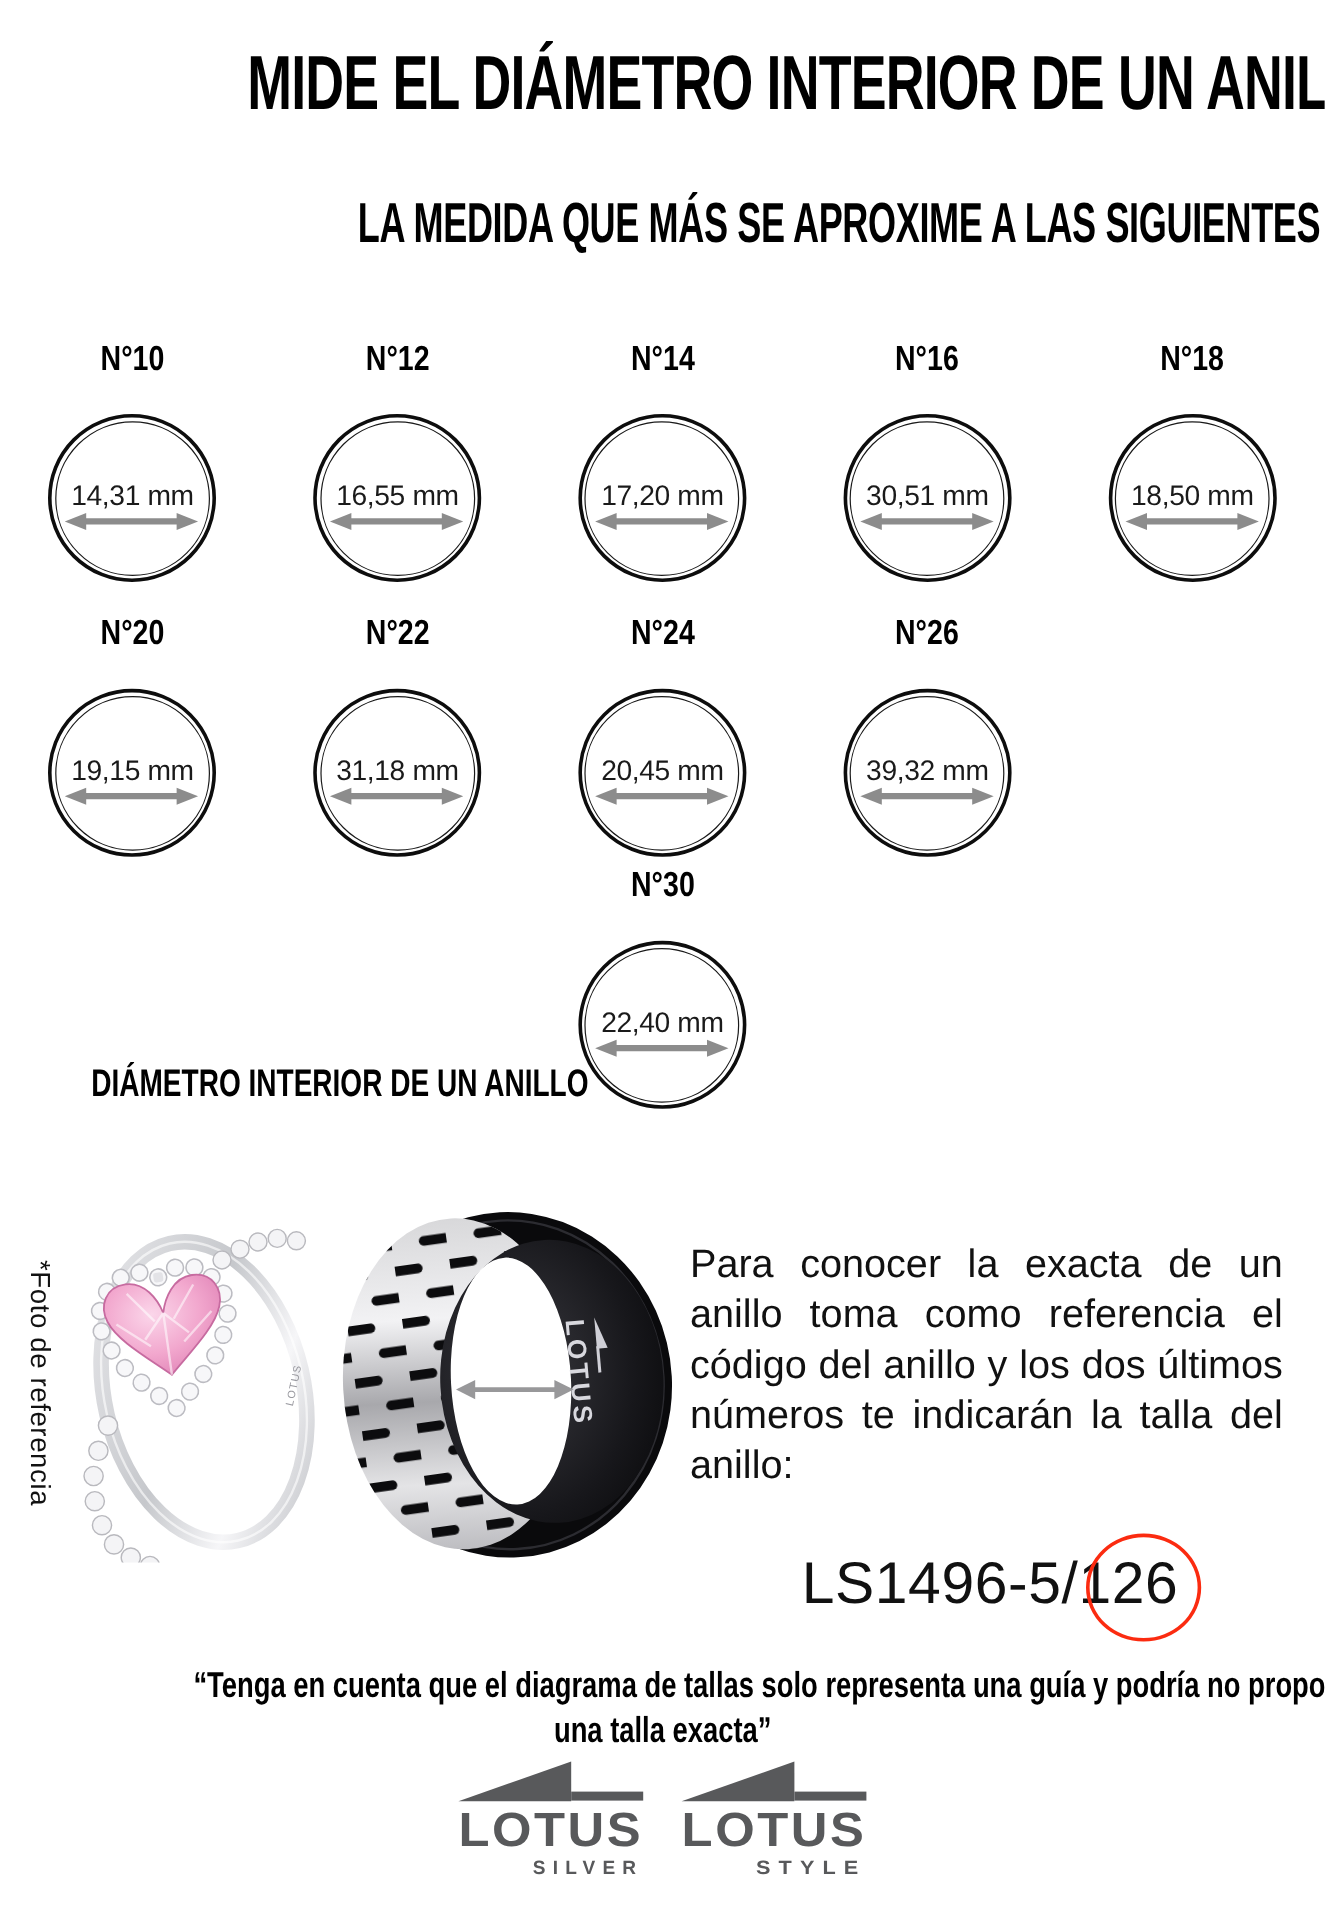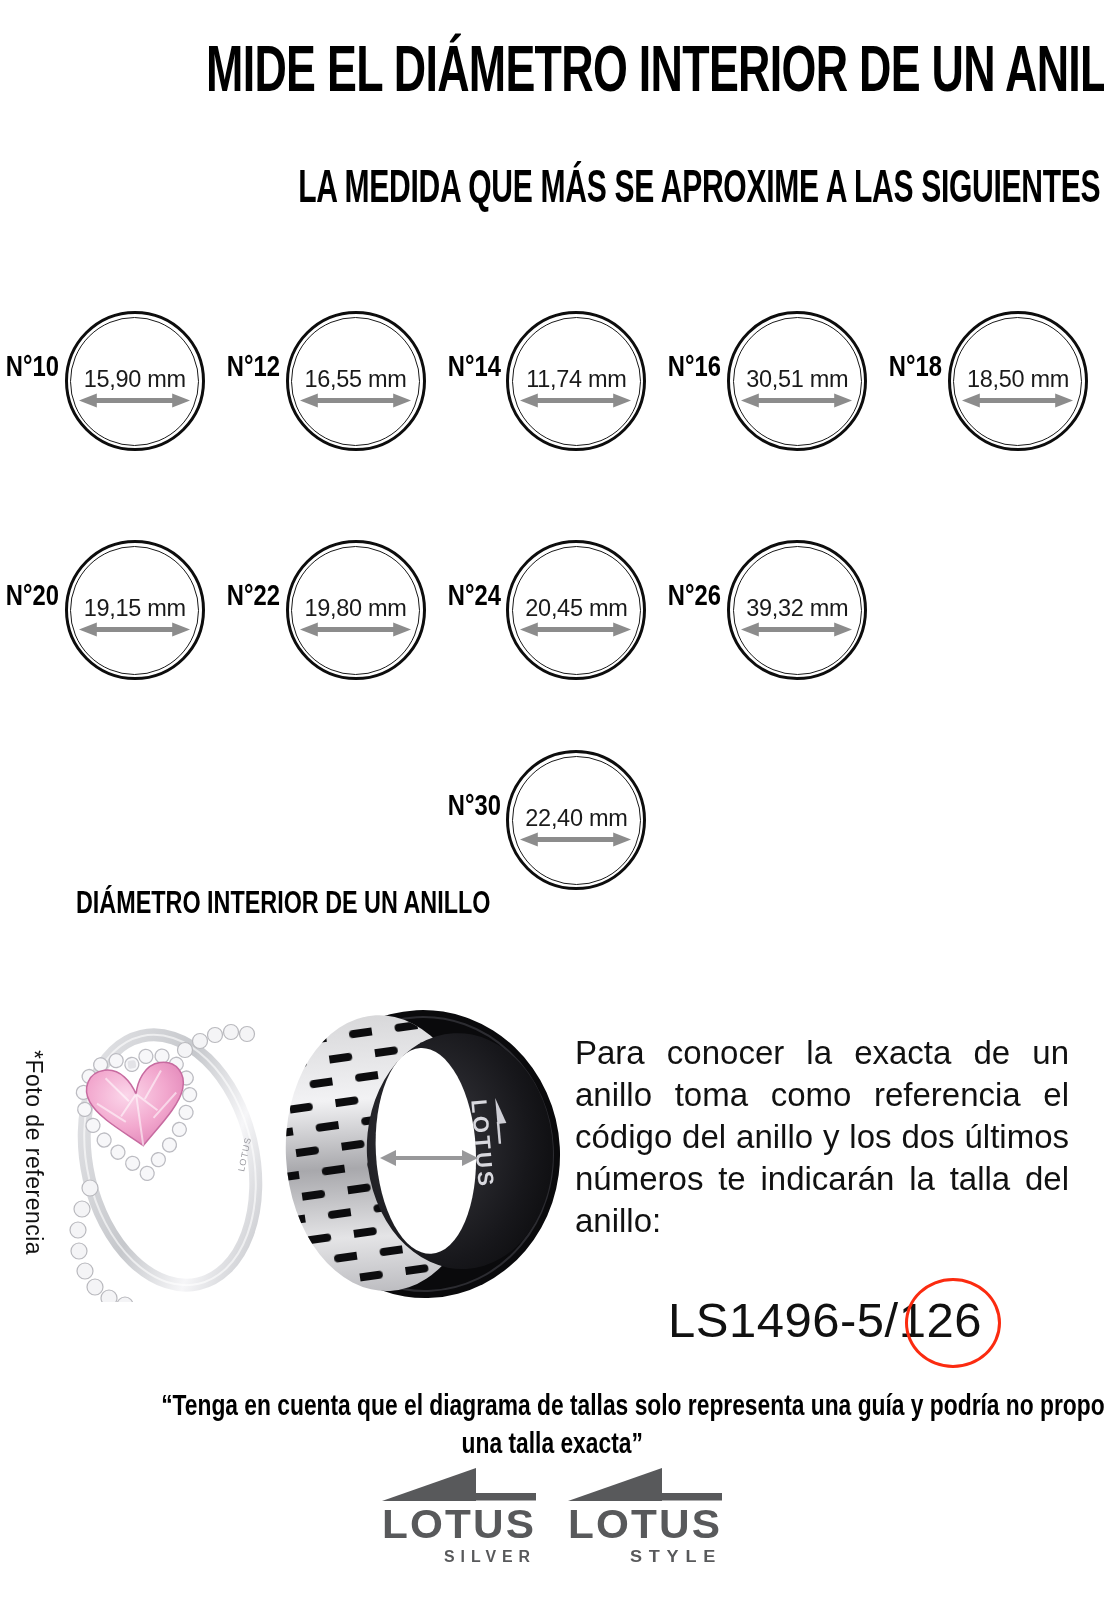--- a/index.html
+++ b/index.html
@@ -13,21 +13,21 @@
   .title-wrap   { position:absolute; top:32px;  left:0; right:0; text-align:center; }
   .title-wrap .squeeze    { font-size:64px; font-weight:bold; transform:scaleX(0.70); letter-spacing:-1px; }
   .subtitle-wrap{ position:absolute; top:158px; left:0; right:0; text-align:center; }
   .subtitle-wrap .squeeze { font-size:47px; font-weight:bold; transform:scaleX(0.64); letter-spacing:-0.5px; }
 
   
   .size-row  { position:absolute; left:0; width:1104px; display:flex; }
   .row-1 { top:283px; }
   .row-2 { top:512px; }
   .row-3 { top:722px; justify-content:center; }
-  .size-cell { width:220.8px; display:flex; flex-direction:row; align-items:center; }
+  .size-cell { width:220.8px; display:flex; flex-direction:column; align-items:center; }
   .size-label-wrap { height:34px; text-align:center; }
   .size-label-wrap .squeeze { font-size:29px; font-weight:bold; transform:scaleX(0.82); }
   .size-circle { position:relative; margin-top:28px; width:140px; height:140px;
                  border:3.5px solid #0d0d0d; border-radius:50%; background:#fff; }
   .size-circle .inner-ring { position:absolute; inset:2.5px; border:1.5px solid #1a1a1a; border-radius:50%; }
   .size-circle .mm { position:absolute; top:52px; left:0; width:100%; text-align:center;
                      font-size:23.5px; color:#1a1a1a; letter-spacing:-0.3px; }
   .size-circle .dia-arrow { position:absolute; top:78px; left:10px; width:113px; height:17px; }
 
   
@@ -65,21 +65,21 @@
   </div>
   <div class="subtitle-wrap">
     <span class="squeeze">LA MEDIDA QUE MÁS SE APROXIME A LAS SIGUIENTES  SERÁ TU TALLA:</span>
   </div>
 
   <div class="size-row row-1">
     <div class="size-cell">
       <div class="size-label-wrap"><span class="squeeze">N°10</span></div>
       <div class="size-circle">
         <div class="inner-ring"></div>
-        <span class="mm">15,90 mm</span>
+        <span class="mm">14,31 mm</span>
         <svg class="dia-arrow" viewBox="0 0 120 18" preserveAspectRatio="none">
             <path d="M14 9 H106" stroke="#8c8c8c" stroke-width="5.5"></path>
             <path d="M1 9 L20 1.5 L20 16.5 Z" fill="#8c8c8c"></path>
             <path d="M119 9 L100 1.5 L100 16.5 Z" fill="#8c8c8c"></path>
           </svg>
       </div>
     </div>
     <div class="size-cell">
       <div class="size-label-wrap"><span class="squeeze">N°12</span></div>
       <div class="size-circle">
@@ -89,21 +89,21 @@
             <path d="M14 9 H106" stroke="#8c8c8c" stroke-width="5.5"></path>
             <path d="M1 9 L20 1.5 L20 16.5 Z" fill="#8c8c8c"></path>
             <path d="M119 9 L100 1.5 L100 16.5 Z" fill="#8c8c8c"></path>
           </svg>
       </div>
     </div>
     <div class="size-cell">
       <div class="size-label-wrap"><span class="squeeze">N°14</span></div>
       <div class="size-circle">
         <div class="inner-ring"></div>
-        <span class="mm">11,74 mm</span>
+        <span class="mm">17,20 mm</span>
         <svg class="dia-arrow" viewBox="0 0 120 18" preserveAspectRatio="none">
             <path d="M14 9 H106" stroke="#8c8c8c" stroke-width="5.5"></path>
             <path d="M1 9 L20 1.5 L20 16.5 Z" fill="#8c8c8c"></path>
             <path d="M119 9 L100 1.5 L100 16.5 Z" fill="#8c8c8c"></path>
           </svg>
       </div>
     </div>
     <div class="size-cell">
       <div class="size-label-wrap"><span class="squeeze">N°16</span></div>
       <div class="size-circle">
@@ -140,21 +140,21 @@
             <path d="M14 9 H106" stroke="#8c8c8c" stroke-width="5.5"></path>
             <path d="M1 9 L20 1.5 L20 16.5 Z" fill="#8c8c8c"></path>
             <path d="M119 9 L100 1.5 L100 16.5 Z" fill="#8c8c8c"></path>
           </svg>
       </div>
     </div>
     <div class="size-cell">
       <div class="size-label-wrap"><span class="squeeze">N°22</span></div>
       <div class="size-circle">
         <div class="inner-ring"></div>
-        <span class="mm">19,80 mm</span>
+        <span class="mm">31,18 mm</span>
         <svg class="dia-arrow" viewBox="0 0 120 18" preserveAspectRatio="none">
             <path d="M14 9 H106" stroke="#8c8c8c" stroke-width="5.5"></path>
             <path d="M1 9 L20 1.5 L20 16.5 Z" fill="#8c8c8c"></path>
             <path d="M119 9 L100 1.5 L100 16.5 Z" fill="#8c8c8c"></path>
           </svg>
       </div>
     </div>
     <div class="size-cell">
       <div class="size-label-wrap"><span class="squeeze">N°24</span></div>
       <div class="size-circle">

